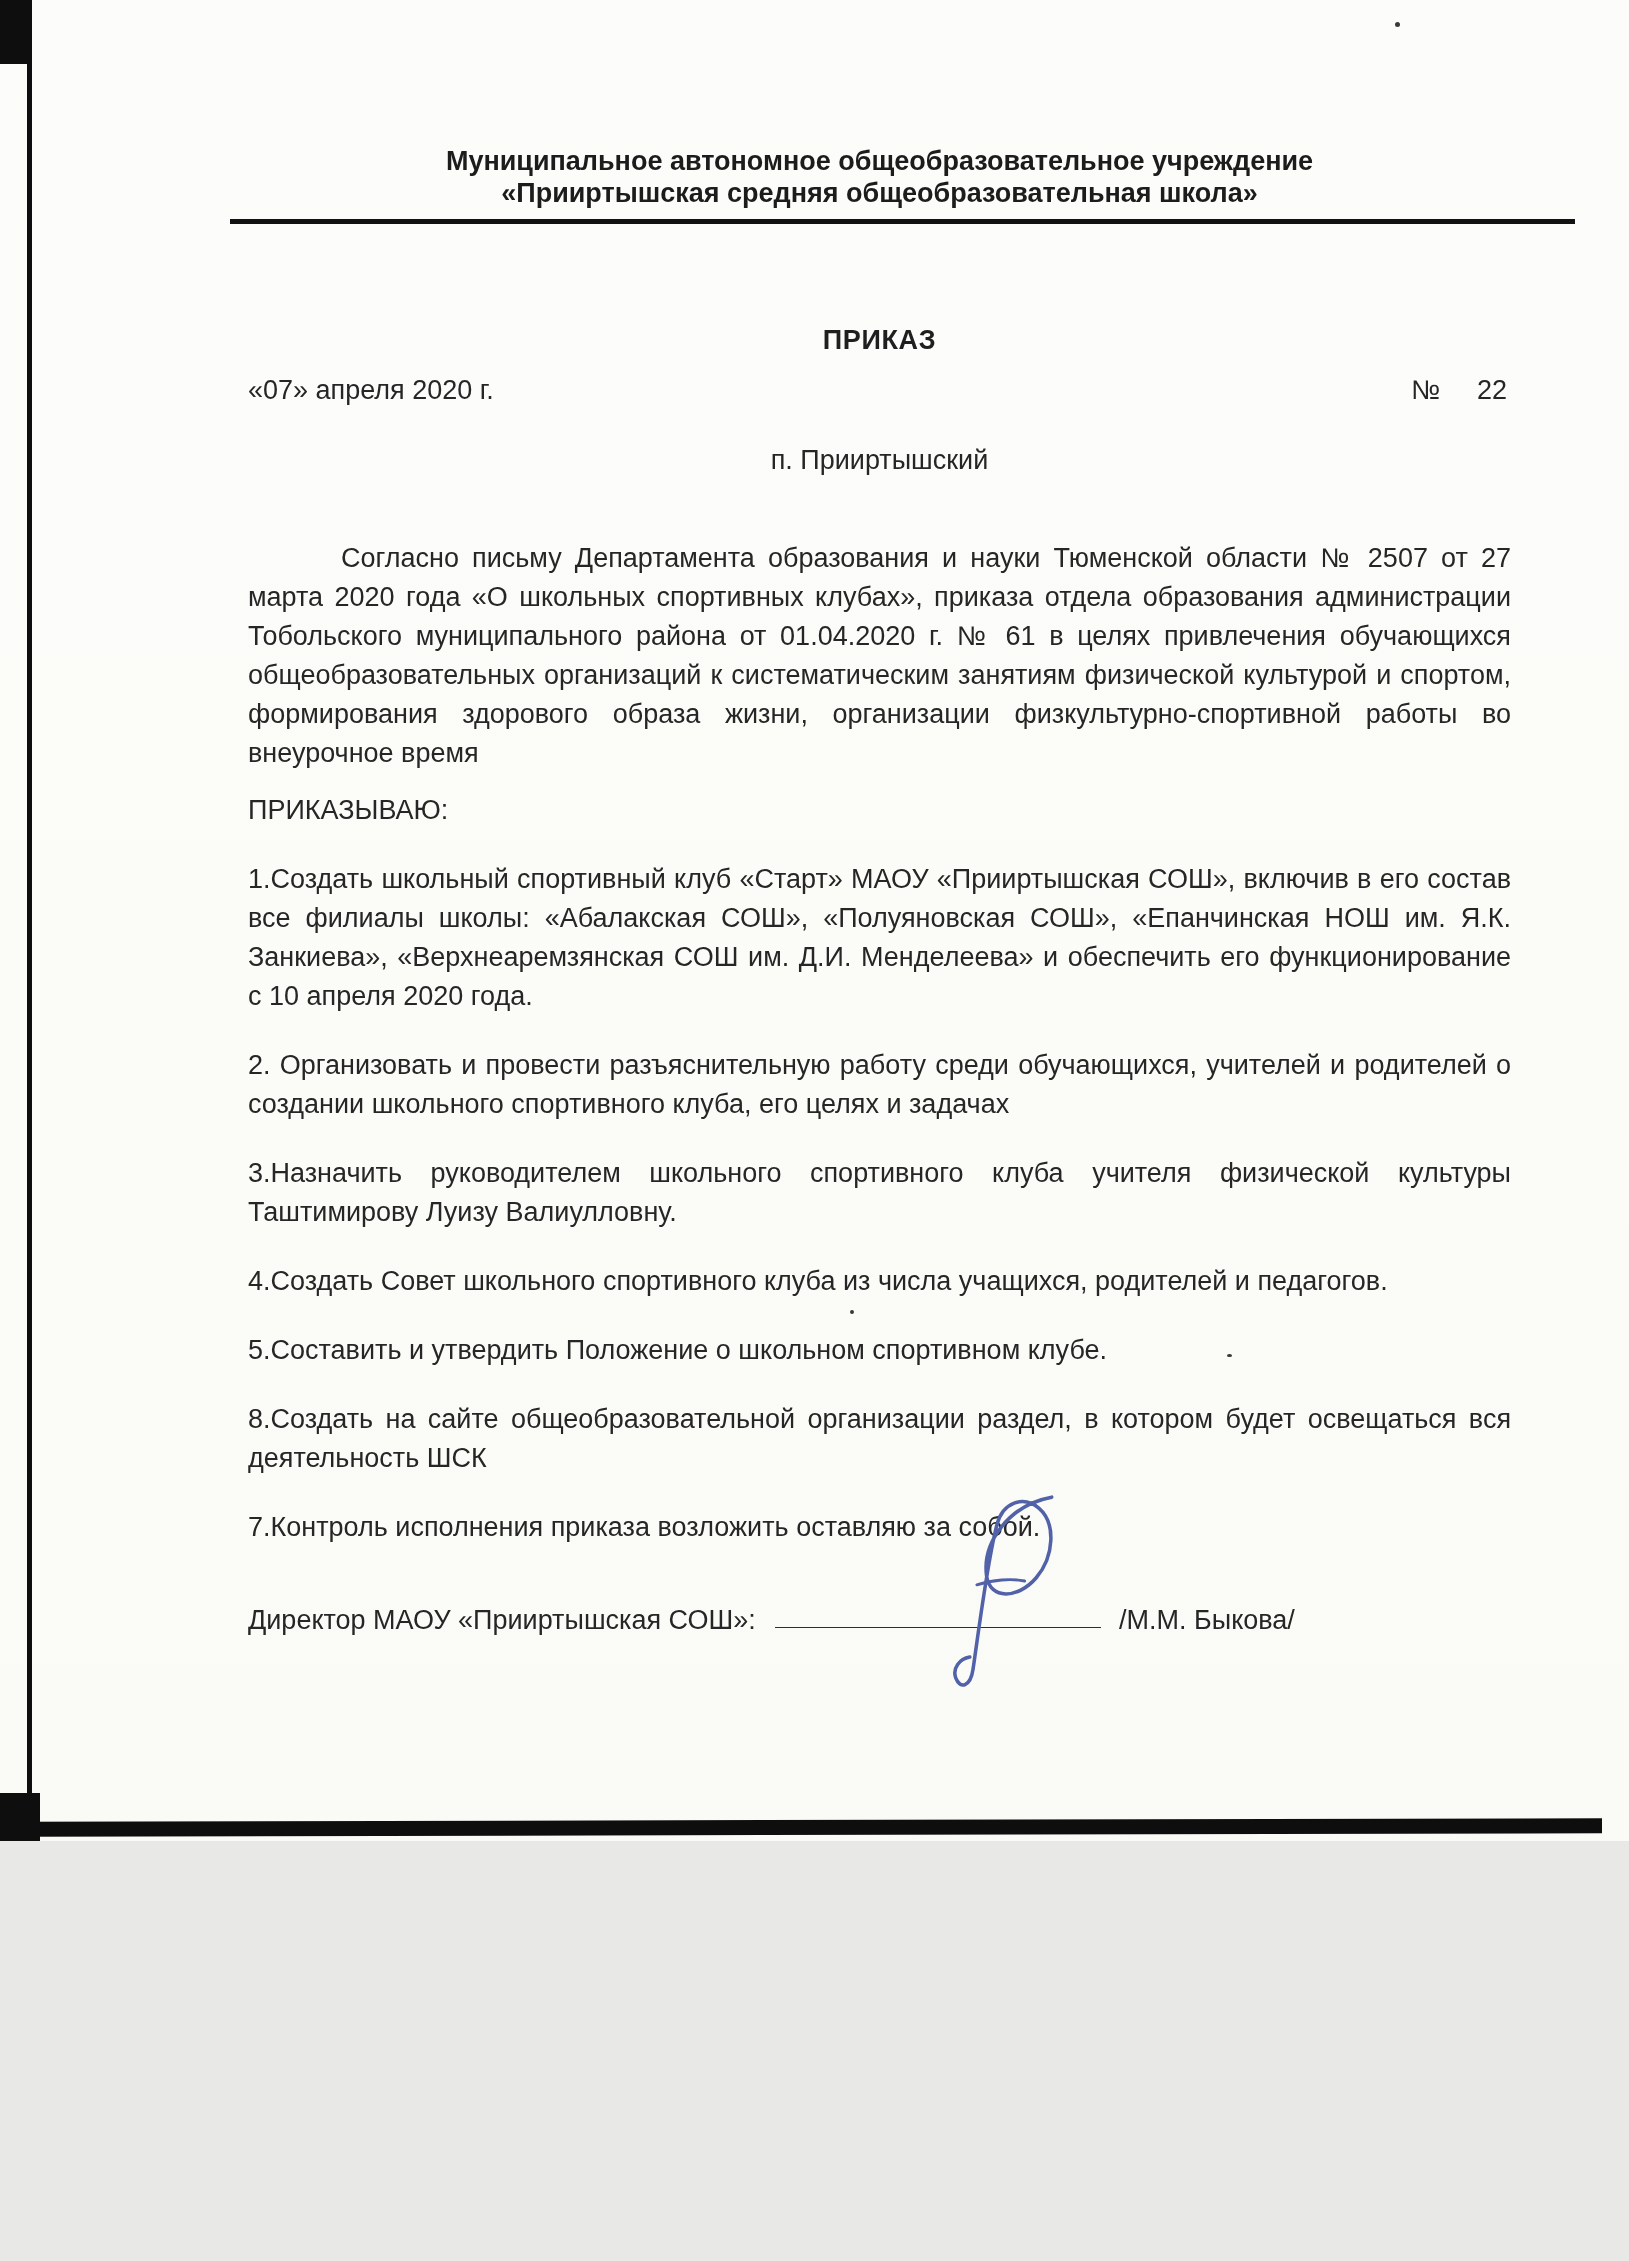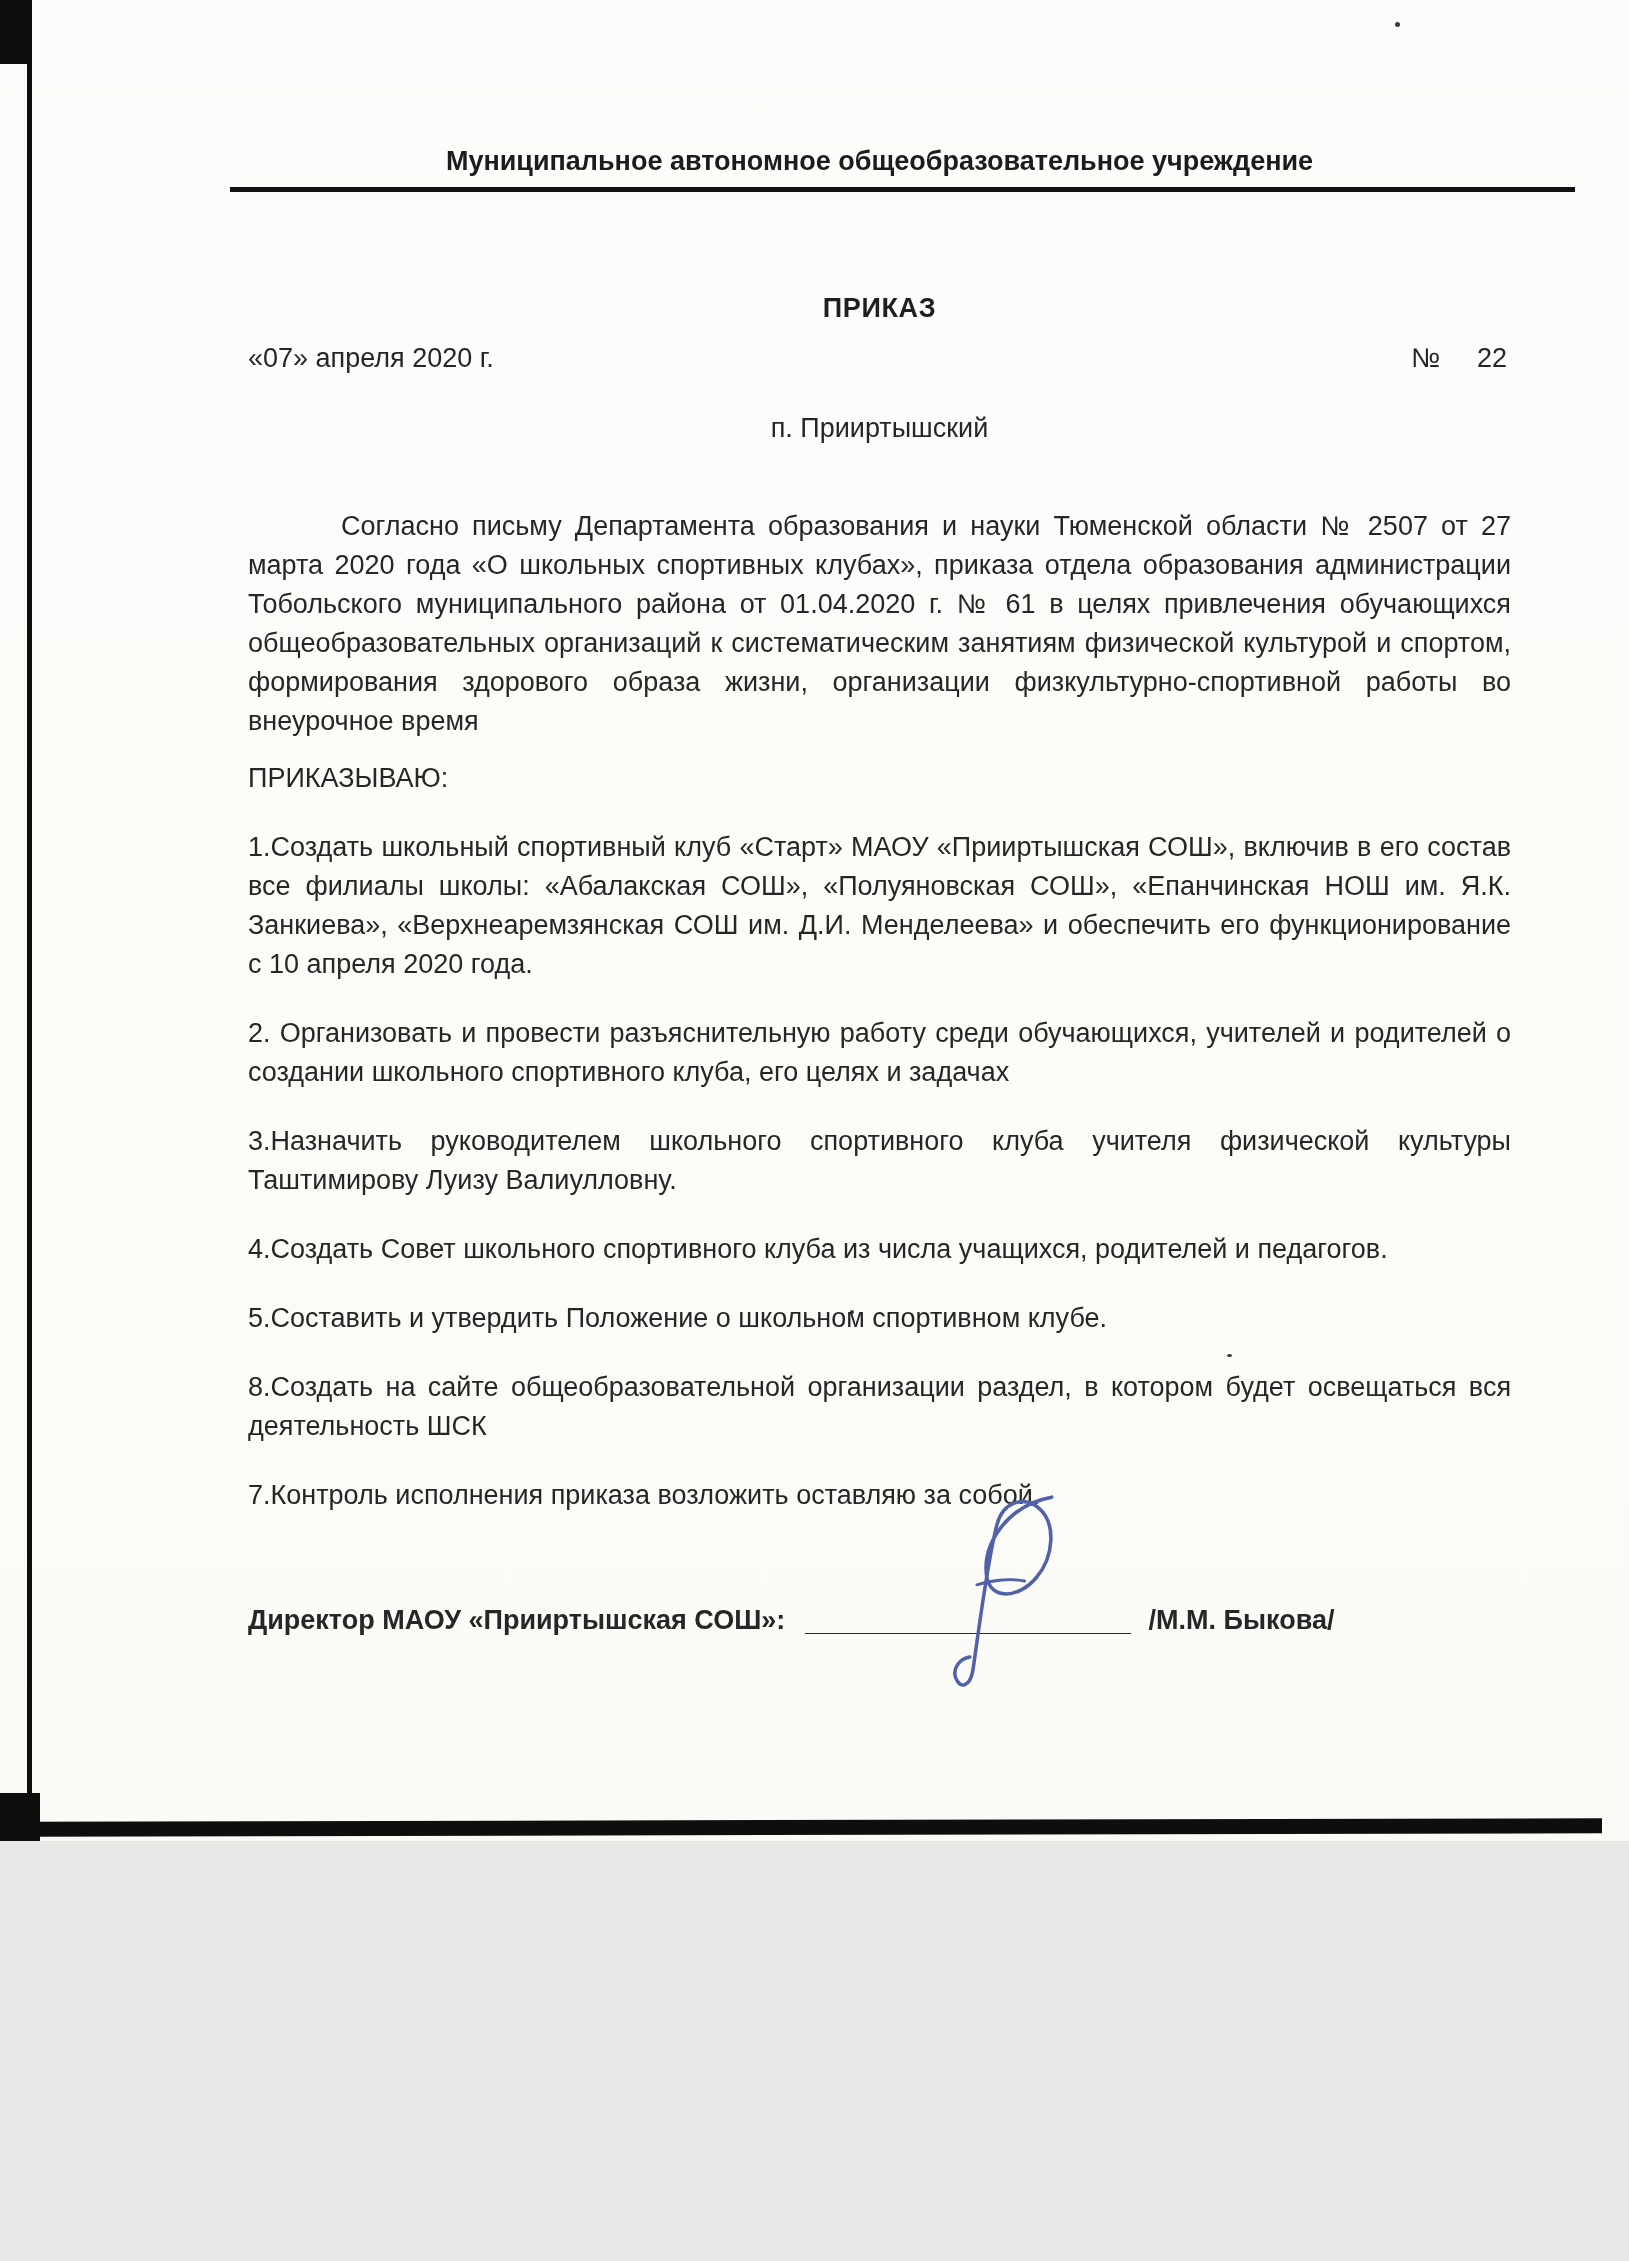--- a/index.html
+++ b/index.html
@@ -68,25 +68,24 @@
   .preamble {
     margin-top: 59px;
     text-align: justify;
     text-indent: 93px;
   }
   .order-word { margin-top: 18px; }
   .order-item { margin-top: 30px; text-align: justify; }
 
   .sig-row {
     position: relative;
-    margin-top: 86px;
+    margin-top: 54px;
     display: flex;
-    align-items: center;
+    align-items: flex-start;
     white-space: nowrap;
-    font-weight: bold;
   }
   .sig-line {
     display: inline-block;
     width: 326px;
     border-bottom: 1.9px solid #2e2e2e;
     height: 27px;
     margin: 0 18px 0 19.3px;
   }
   .sig-svg {
     position: absolute;
@@ -107,20 +106,21 @@
   <div class="artifact edge-bottom"></div>
   <div class="artifact corner-bl"></div>
   <div class="speck speck-1"></div>
   <div class="speck speck-2"></div>
   <div class="speck speck-3"></div>
 
   <div class="content">
 
     <div class="org-header">
       <div>Муниципальное автономное общеобразовательное учреждение</div>
+      <div>«Прииртышская средняя общеобразовательная школа»</div>
     </div>
     <div class="header-rule"></div>
 
     <div class="doc-title">ПРИКАЗ</div>
 
     <div class="date-row">
       <span>«07» апреля  2020 г.</span>
       <span class="doc-number-wrap">
         <span>№</span><span class="doc-number-value">22</span>
       </span>

